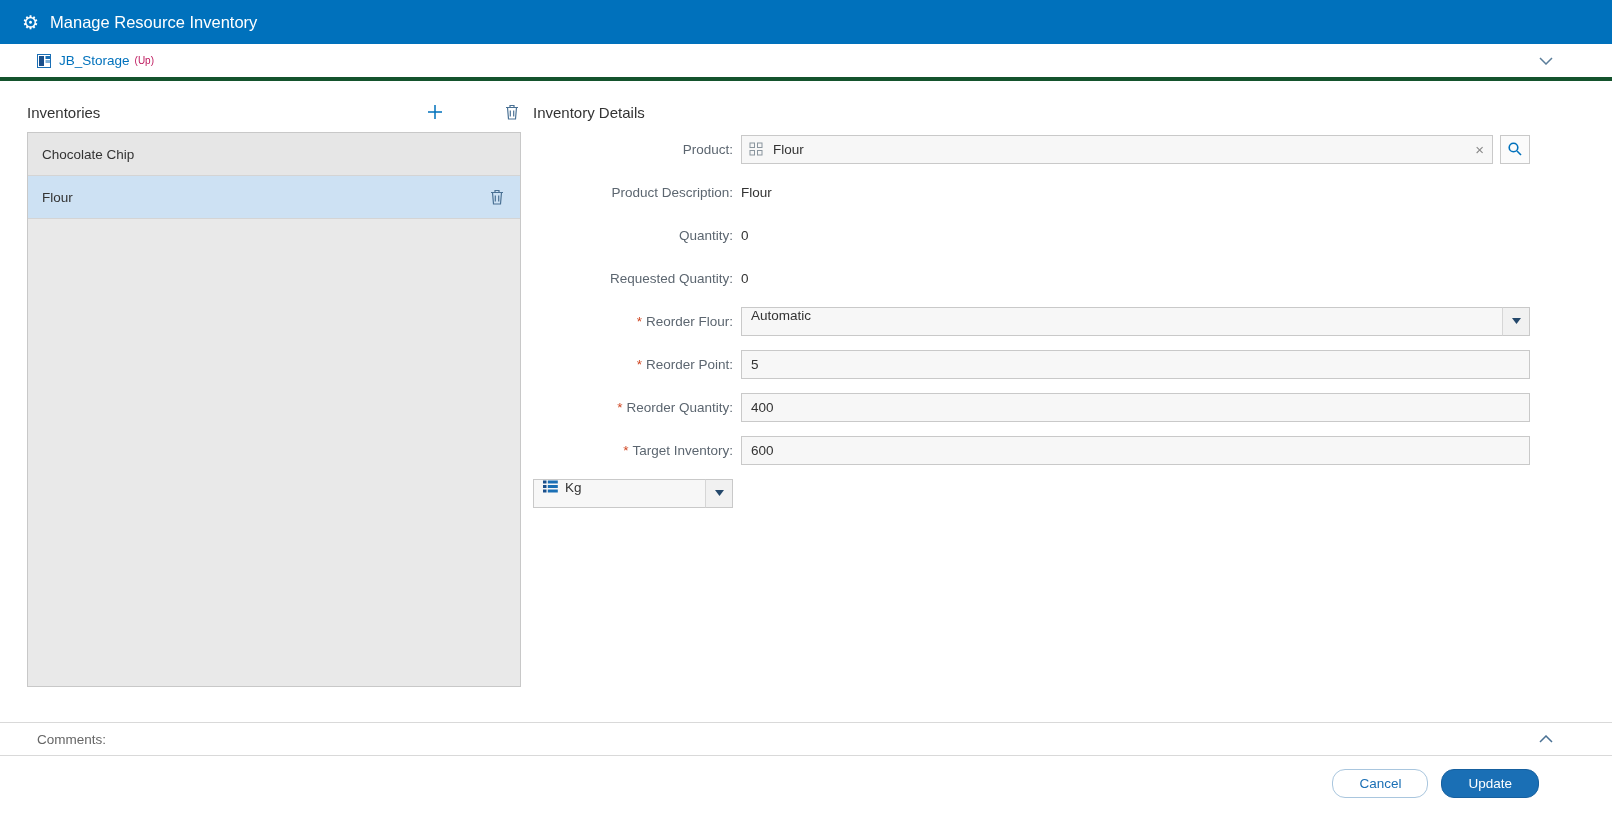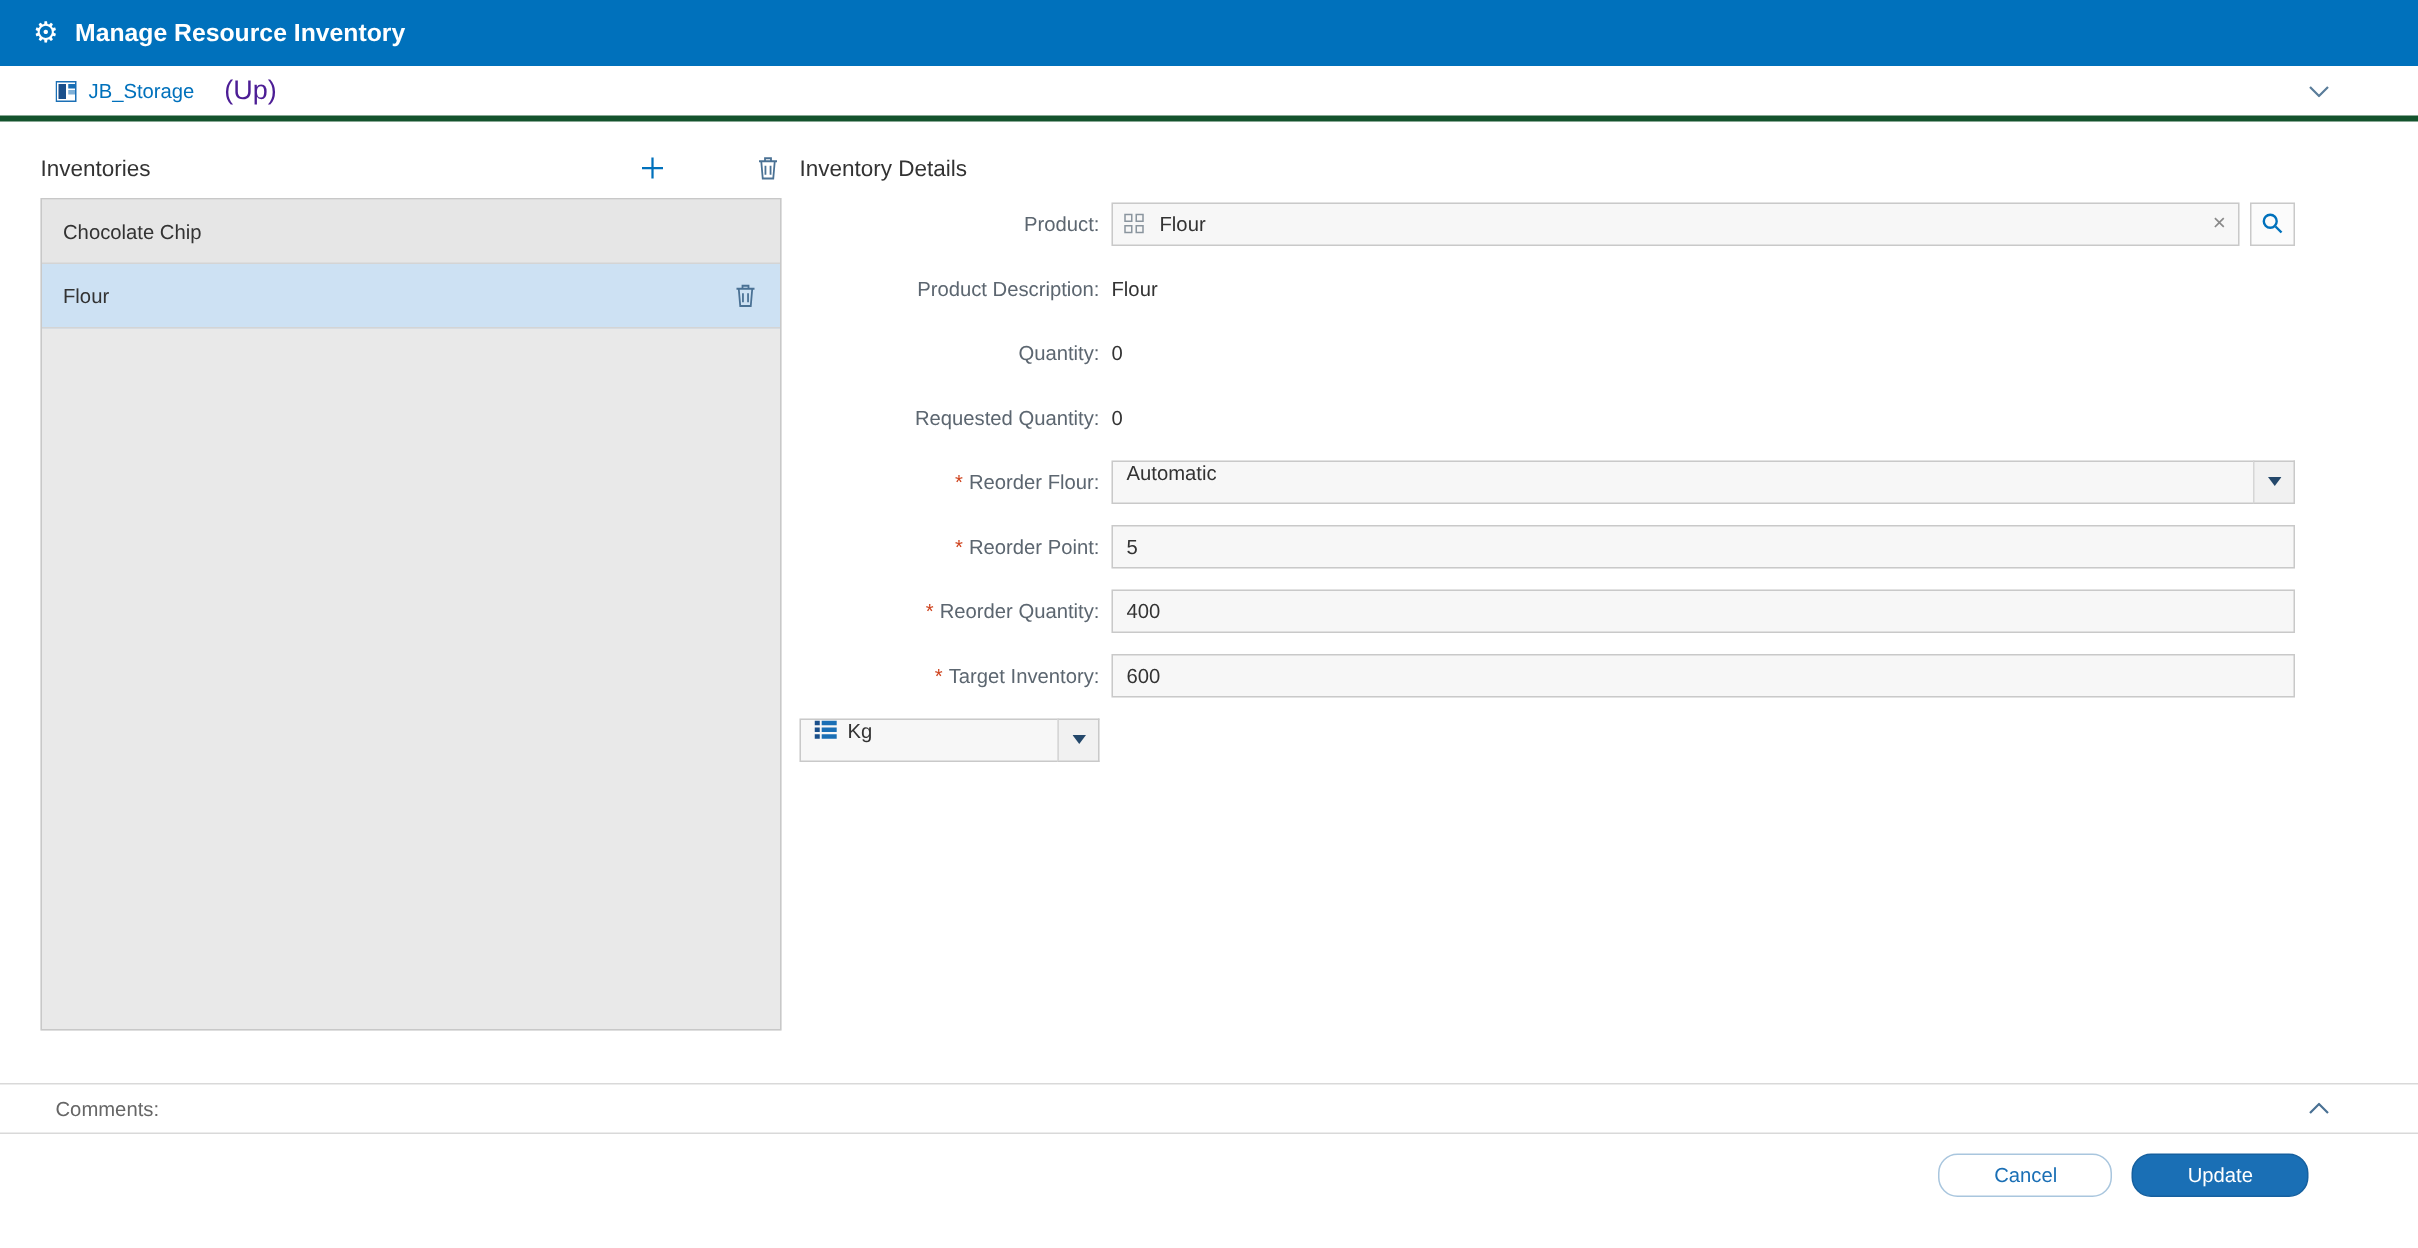--- a/index.html
+++ b/index.html
@@ -17,34 +17,34 @@
   .titlebar {
     height: 44px;
     background: #0071bc;
     color: #fff;
     display: flex;
     align-items: center;
     padding-left: 22px;
     flex: 0 0 auto;
   }
   .titlebar .gear { font-size: 19px; margin-right: 11px; line-height: 1; }
-  .titlebar .title { font-size: 16.5px; font-weight: 700; }
+  .titlebar .title { font-size: 16.5px; font-weight: 400; }
 
   
   .breadcrumb {
     height: 37px;
     display: flex;
     align-items: center;
     padding: 0 57px 0 37px;
     border-bottom: 4px solid #14532d;
     flex: 0 0 auto;
   }
   .breadcrumb .crumb-icon { margin-right: 7px; display: flex; }
   .breadcrumb .link { color: #0071bc; font-size: 13.5px; cursor: pointer; }
-  .breadcrumb .suffix { color: #4c1d95; font-size: 18px; margin-left: 20px; }
+  .breadcrumb .suffix { color: #be185d; font-size: 10px; margin-left: 5px; }
   .breadcrumb .spacer { flex: 1; }
 
   
   .main { flex: 1 1 auto; display: flex; padding-top: 17px; overflow: hidden; }
 
   .left { width: 494px; margin-left: 27px; flex: 0 0 auto; display: flex; flex-direction: column; }
   .left-head { display: flex; align-items: center; height: 28px; margin-bottom: 6px; gap: 44px; }
   .panel-title { font-size: 15px; color: #333; }
   .left-head .spacer { flex: 1; }
   .icon-btn { background: transparent; border: none; cursor: pointer; display: flex; align-items: center; padding: 2px; }
@@ -148,21 +148,21 @@
     display: flex;
     justify-content: flex-end;
     align-items: flex-start;
     padding: 13px 73px 0 0;
     gap: 13px;
     flex: 0 0 auto;
   }
   .btn {
     height: 29px;
     min-width: 92px;
-    padding: 0 36px;
+    padding: 0 26px;
     font-family: "Liberation Sans", sans-serif;
     font-size: 13.5px;
     border-radius: 13px;
     cursor: pointer;
   }
   .btn-cancel { background: #fff; border: 1px solid #a9c6de; color: #1a6fb5; }
   .btn-update { background: #1a6fb5; border: 1px solid #16609f; color: #fff; }
 </style>
 </head>
 <body>

